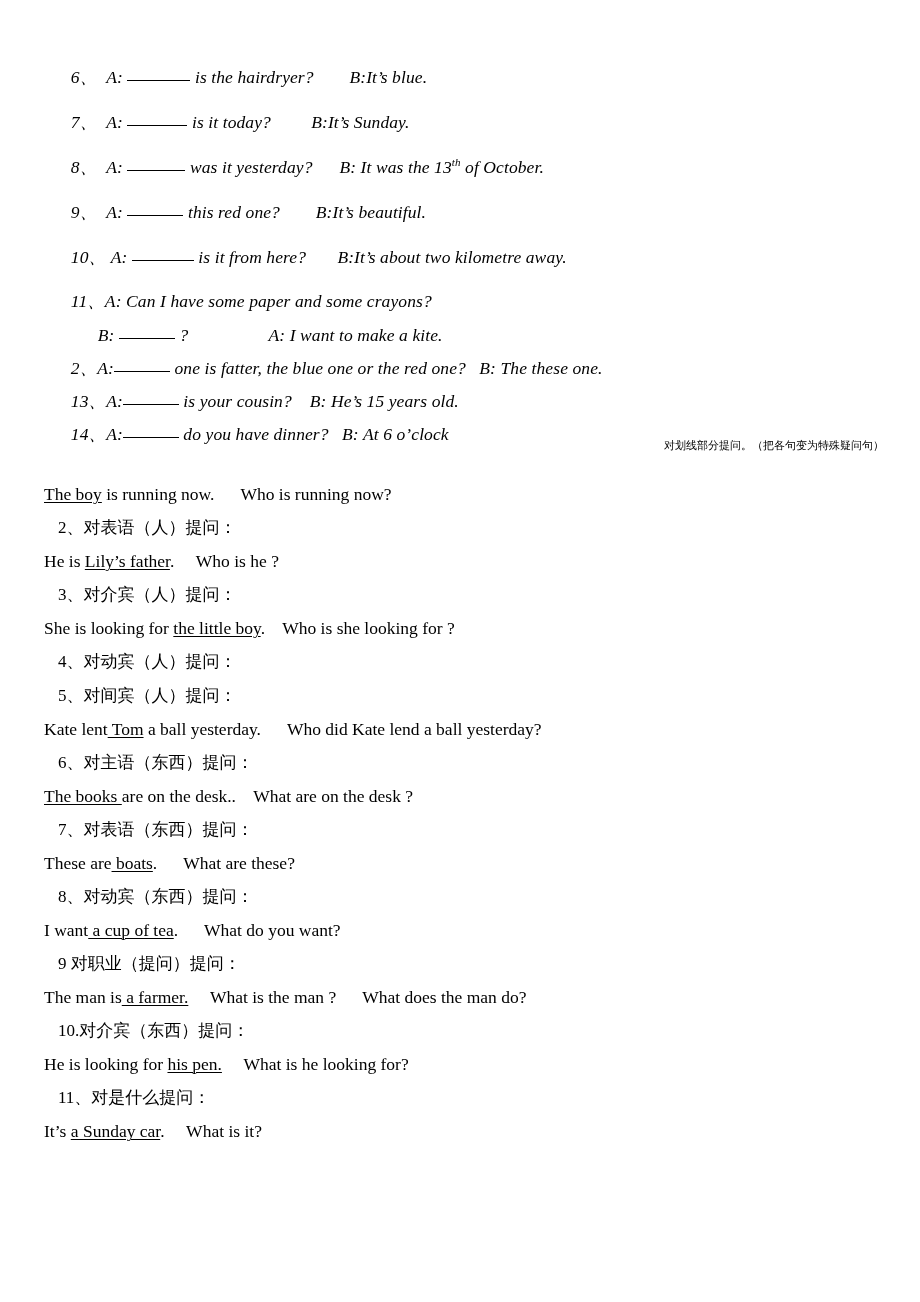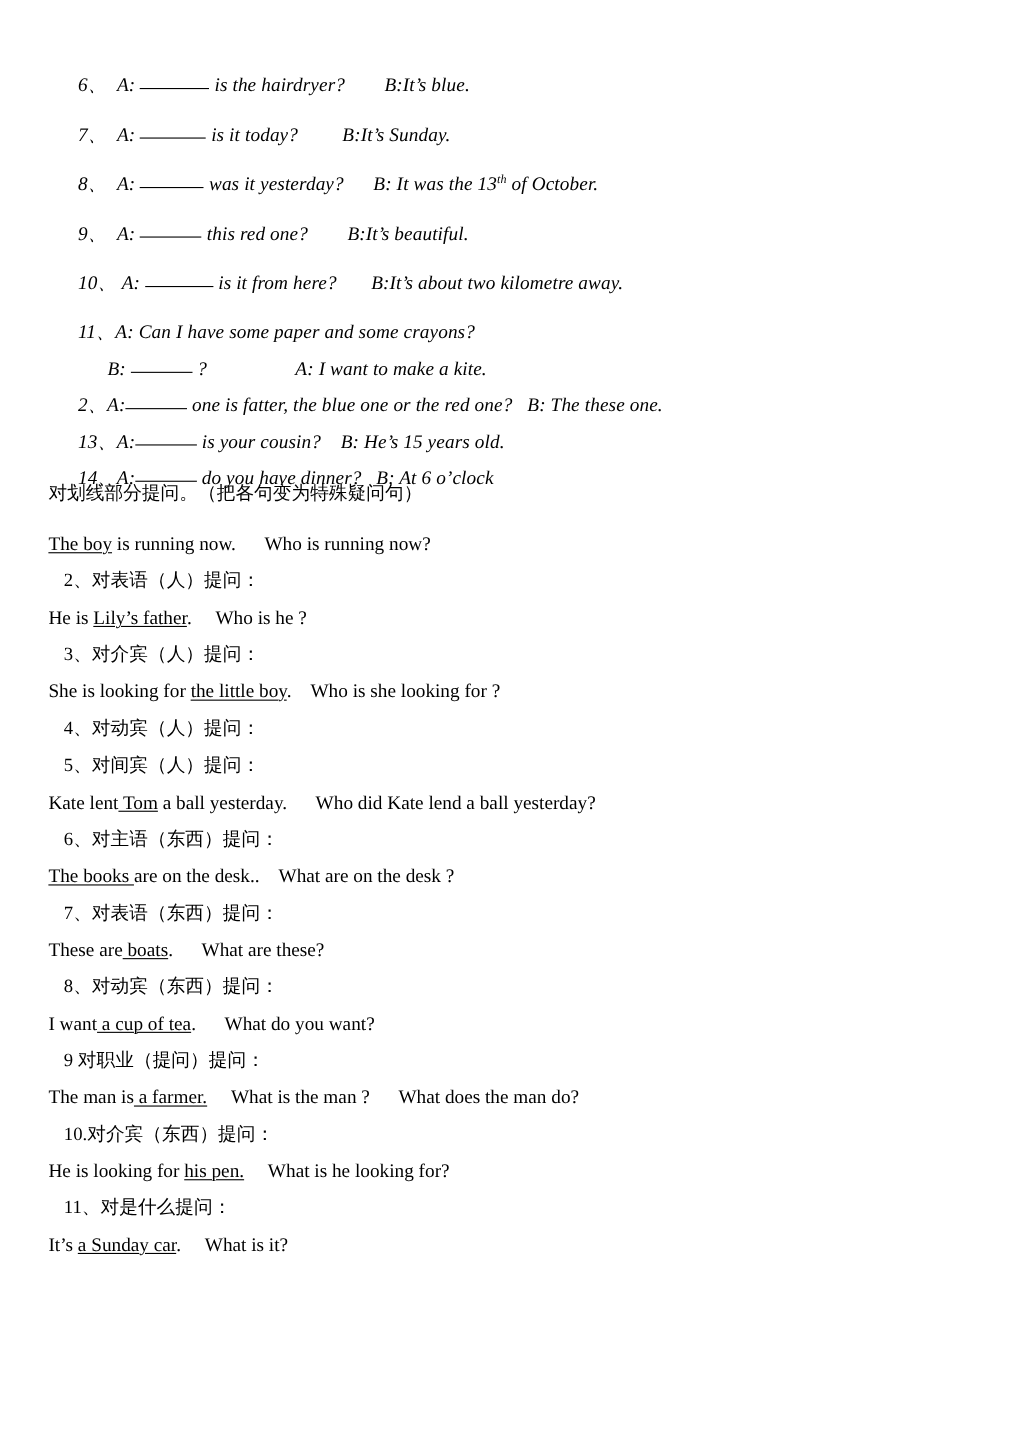--- a/index.html
+++ b/index.html
@@ -53,24 +53,25 @@
   .blank.w5 { width: 62px; }
   sup.ord {
     font-size: 11px;
     vertical-align: super;
     line-height: 0;
     margin-top: 22px;
   }
 
   
   .cn-heading {
-    font-size: 17px;
+    font-size: 11px;
     line-height: 1.0;
     height: 46px;
     white-space: pre;
+    text-align: right;
   }
 
   
   .cn-item {
     font-size: 17px;
     line-height: 1.0;
     height: 34px;
     white-space: pre;
     padding-left: 14px;
   }

